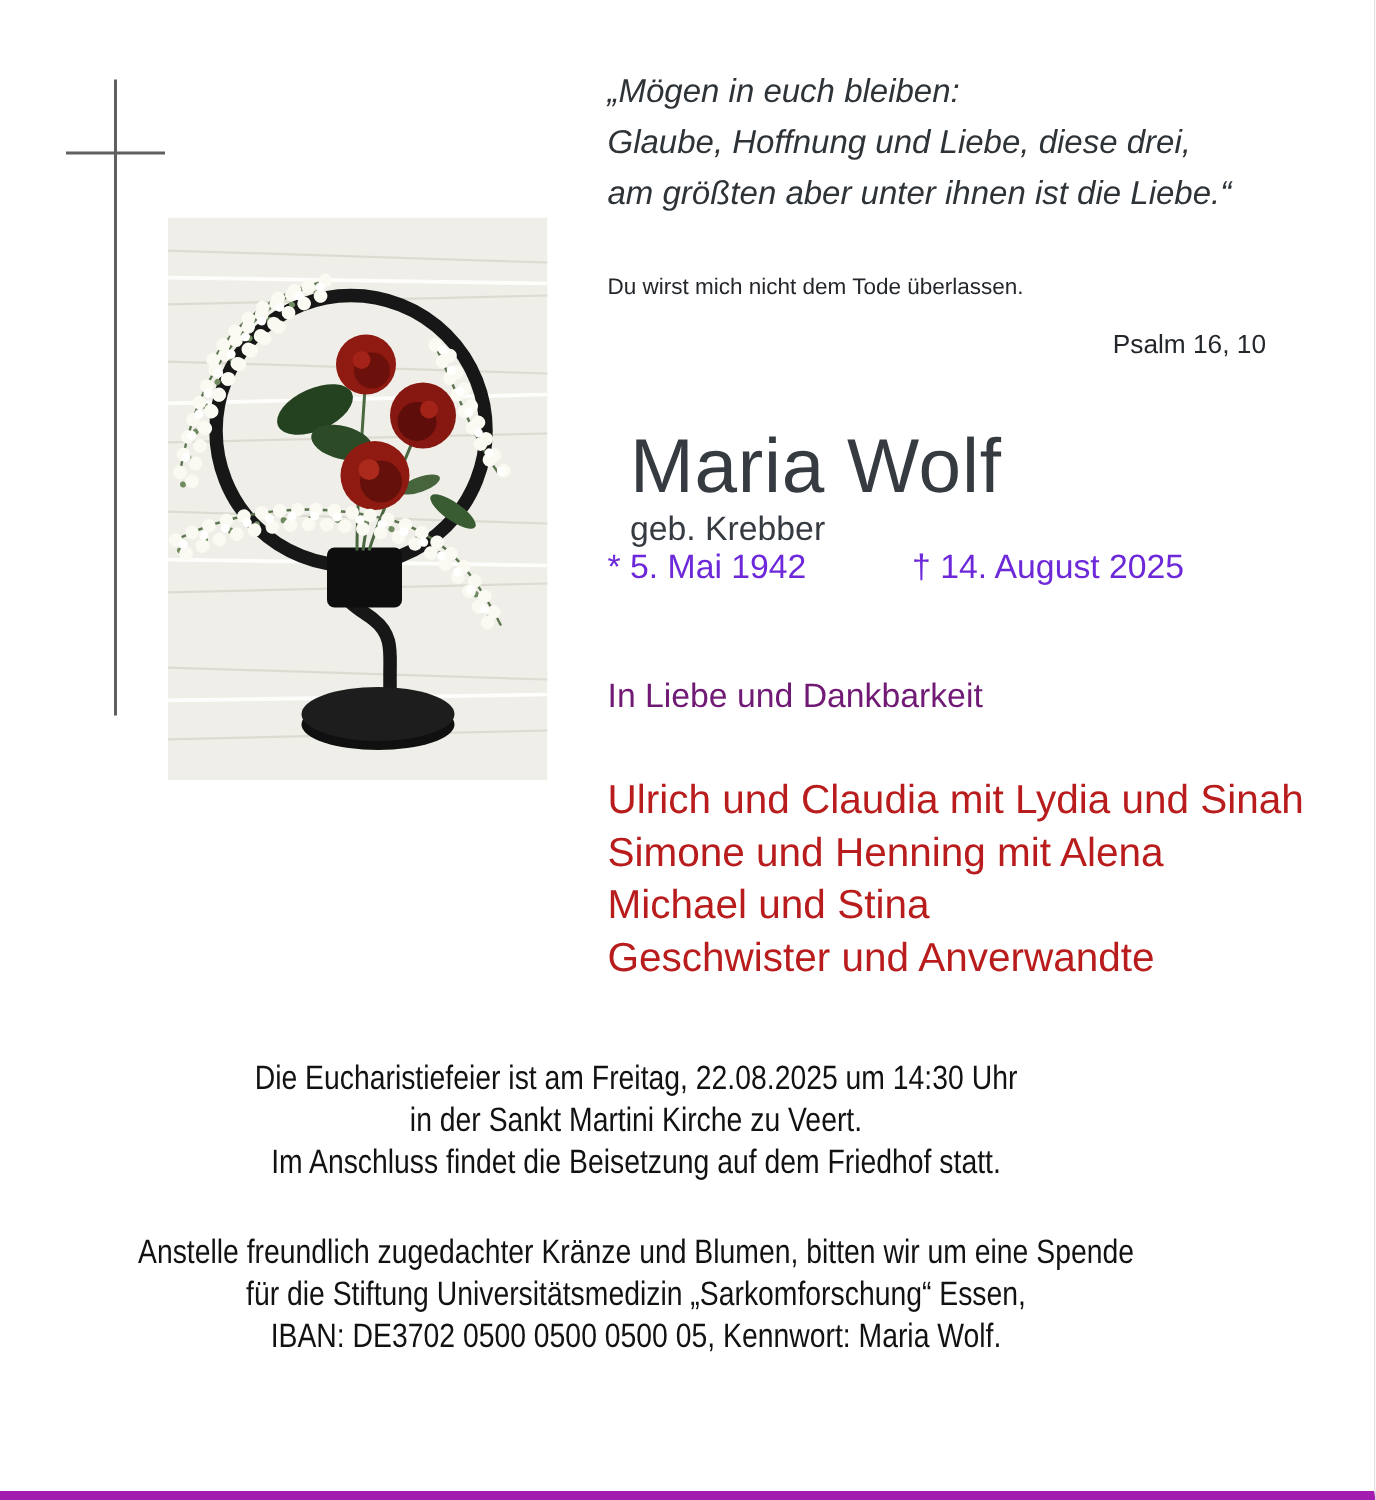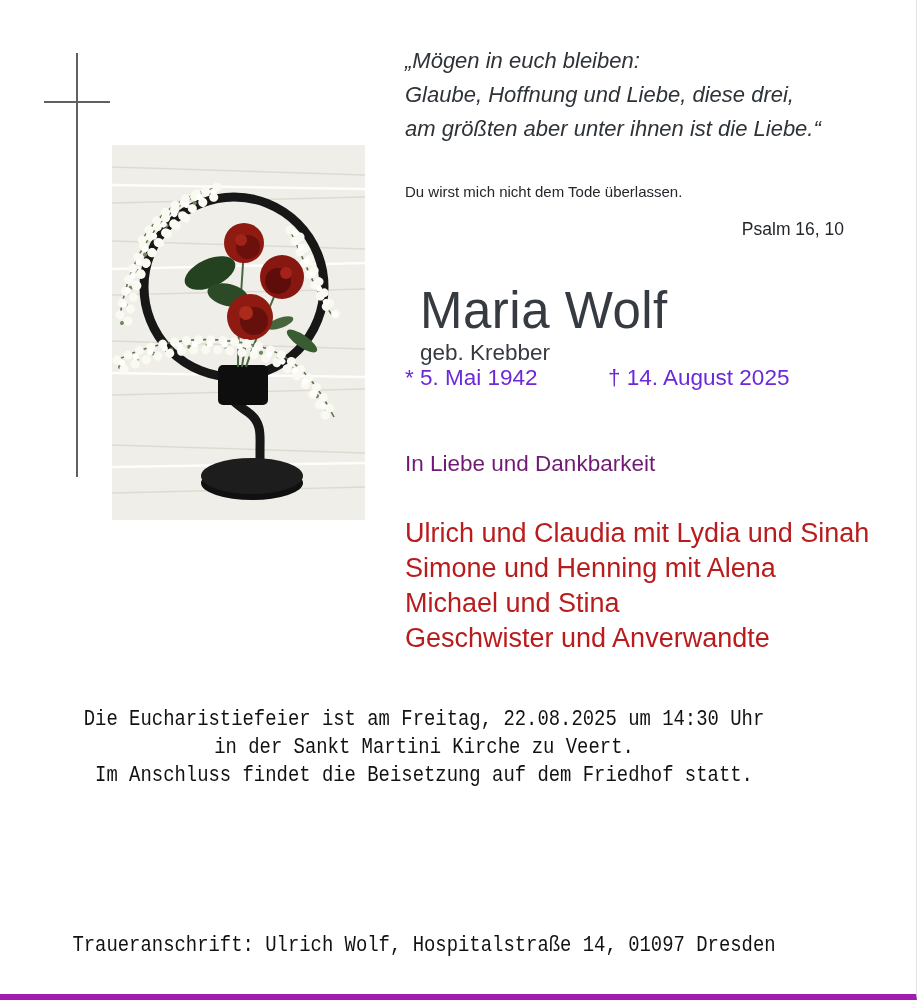--- a/index.html
+++ b/index.html
@@ -28,21 +28,21 @@
   .name { font-size:51px; line-height:58px; color:#363b41; letter-spacing:0.5px; }
   .maiden { font-size:22.5px; margin-left:15px; color:#363b41; }
 
   .dates { position:absolute; top:365px; left:0; font-size:22.5px; color:#6d28d9; white-space:nowrap; }
   .death { position:absolute; left:203px; top:0; }
 
   .intro { position:absolute; top:451px; left:0; font-size:22.5px; color:#701a75; white-space:nowrap; }
   .mourners { position:absolute; top:516px; left:0; font-size:27px; line-height:35px; color:#b91c1c; white-space:nowrap; }
 
   
-  .centerblock { position:absolute; left:0; width:848px; text-align:center; color:#121212;font-family:Liberation Mono, monospace; }
+  .centerblock { position:absolute; left:0; width:848px; text-align:center; color:#121212; }
   .cond { font-size:22.5px; line-height:28px; transform:scaleX(0.84); transform-origin:50% 0; white-space:nowrap; }
   .service  { top:705px; }
   .donation { top:821px; }
   .address  { top:931px; }
 </style>
 </head>
 <body>
 
 <div class="page">
 
@@ -161,18 +161,20 @@
       <div>Geschwister und Anverwandte</div>
     </div>
   </div>
 
   <div class="centerblock service">
     <div class="cond">Die Eucharistiefeier ist am Freitag, 22.08.2025 um 14:30 Uhr</div>
     <div class="cond">in der Sankt Martini Kirche zu Veert.</div>
     <div class="cond">Im Anschluss findet die Beisetzung auf dem Friedhof statt.</div>
   </div>
 
+  <div class="centerblock donation">
+    <div class="cond">Anstelle freundlich zugedachter Kränze und Blumen, bitten wir um eine Spende</div>
+    <div class="cond">für die Stiftung Universitätsmedizin „Sarkomforschung“ Essen,</div>
+    <div class="cond">IBAN: DE3702 0500 0500 0500 05, Kennwort: Maria Wolf.</div>
+  </div>
 
-  <div class="centerblock address">
-    <div class="cond">Traueranschrift: Ulrich Wolf, Hospitalstraße 14, 01097 Dresden</div>
-  </div>
 
 </div>
 
 </body></html>

